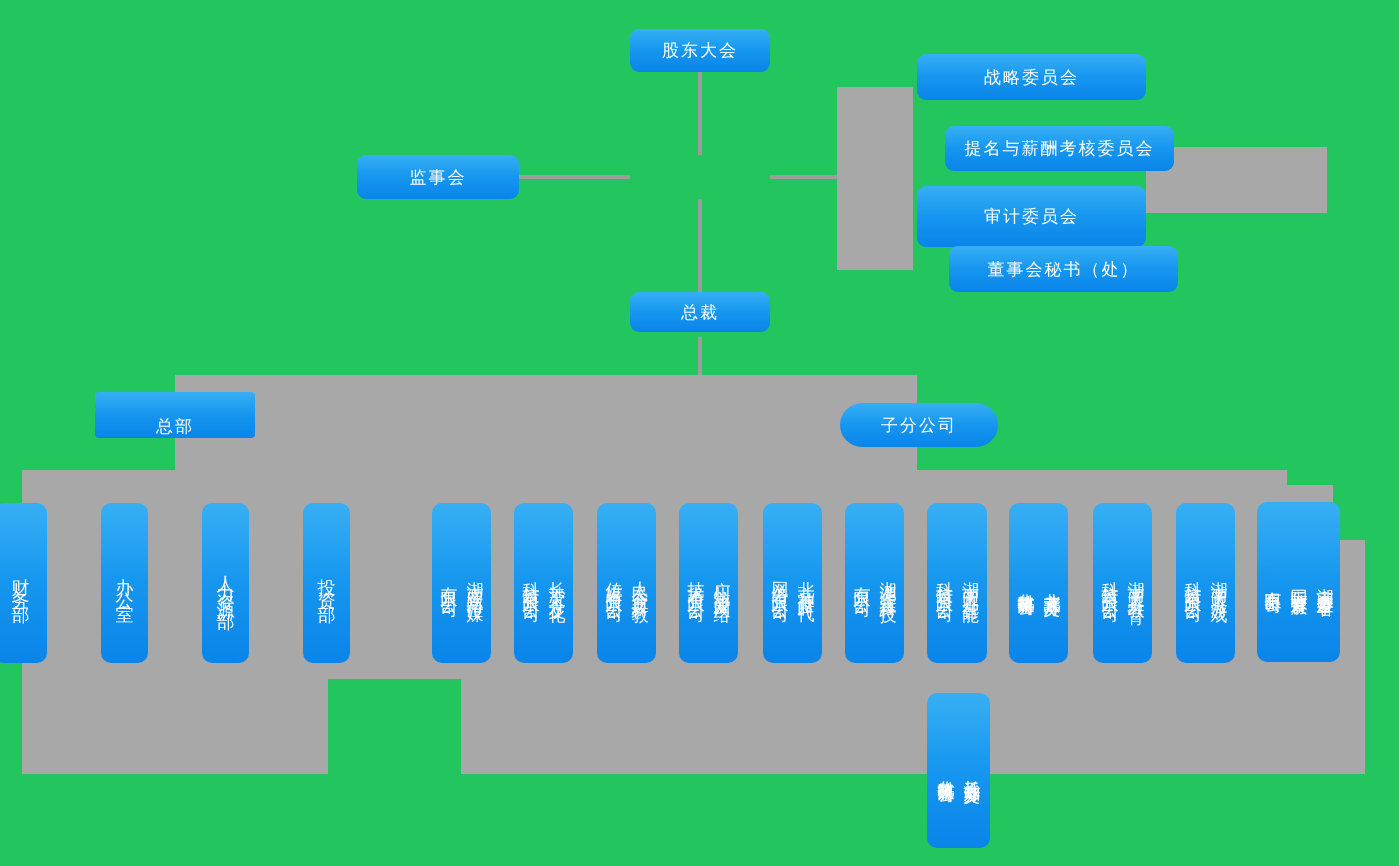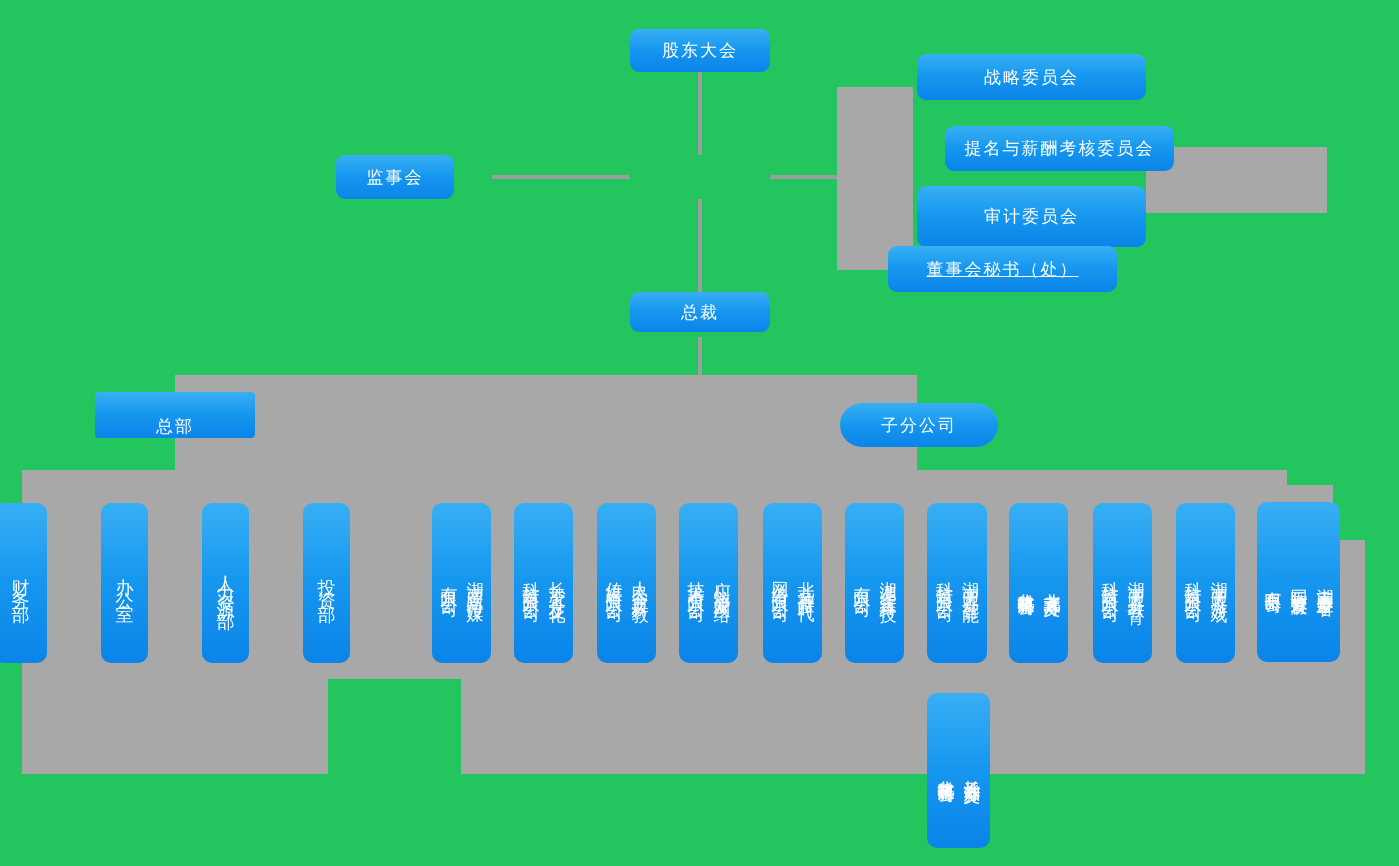--- a/index.html
+++ b/index.html
@@ -55,37 +55,37 @@
 
   <div class="line" style="left:698px;top:72px;width:4px;height:83px;"></div>
   <div class="line" style="left:492px;top:175px;width:138px;height:4px;"></div>
   <div class="line" style="left:770px;top:175px;width:67px;height:4px;"></div>
   <div class="line" style="left:698px;top:199px;width:4px;height:94px;"></div>
   <div class="line" style="left:698px;top:337px;width:4px;height:38px;"></div>
 
   <div class="box" style="left:630px;top:29px;width:140px;height:43px;">
     <span>股东大会</span>
   </div>
-  <div class="box" style="left:336px;top:155px;width:118px;height:44px;text-align:center;">
+  <div class="box" style="left:357px;top:155px;width:162px;height:44px;text-align:center;">
     <span>监事会</span>
   </div>
   <div class="box" style="left:630px;top:292px;width:140px;height:40px;text-align:right;">
     <span>总裁</span>
   </div>
 
   <div class="box" style="left:917px;top:54px;width:229px;height:46px;">
     <span>战略委员会</span>
   </div>
   <div class="box" style="left:917px;top:126px;width:229px;height:45px;margin-left:28px;">
     <span>提名与薪酬考核委员会</span>
   </div>
   <div class="box" style="left:917px;top:186px;width:229px;height:61px;">
     <span>审计委员会</span>
   </div>
-  <div class="box" style="left:888px;top:246px;width:229px;height:46px;text-decoration:underline;">
+  <div class="box" style="left:949px;top:246px;width:229px;height:46px;">
     <span>董事会秘书（处）</span>
   </div>
 
   <div class="box" style="left:95px;top:392px;width:160px;height:46px;border-radius:4px;align-items:flex-end;">
     <span>总部</span>
   </div>
   <div class="box" style="left:840px;top:403px;width:158px;height:44px;border-radius:22px;">
     <span>子分公司</span>
   </div>
 

